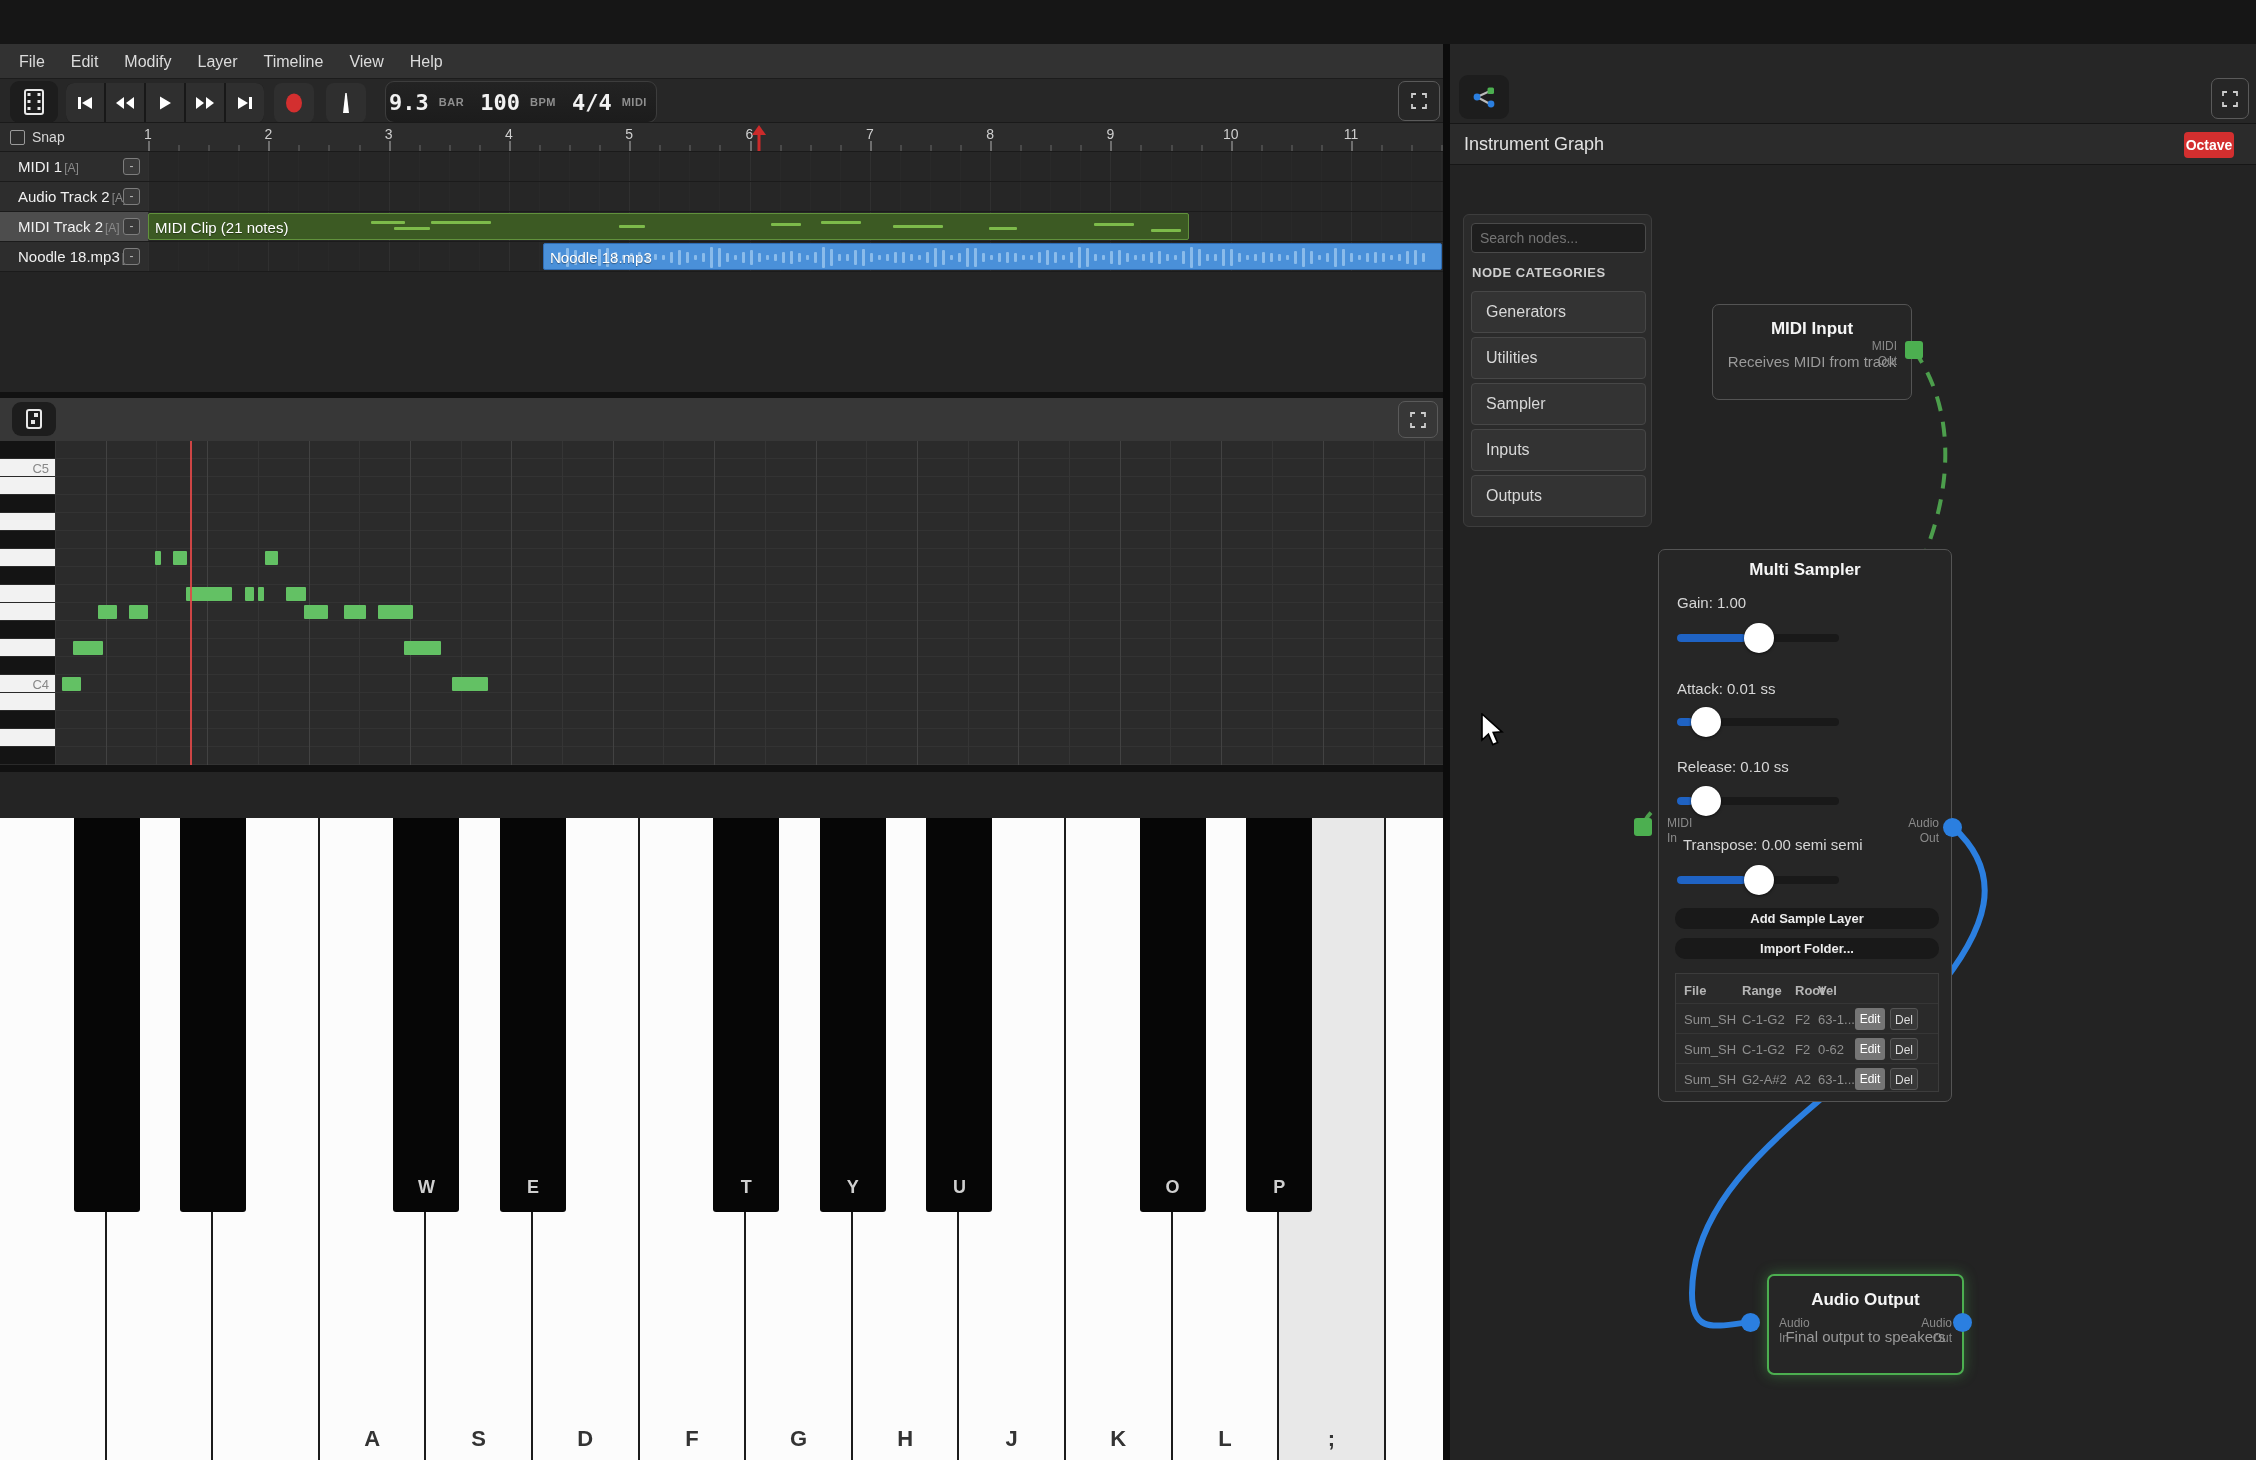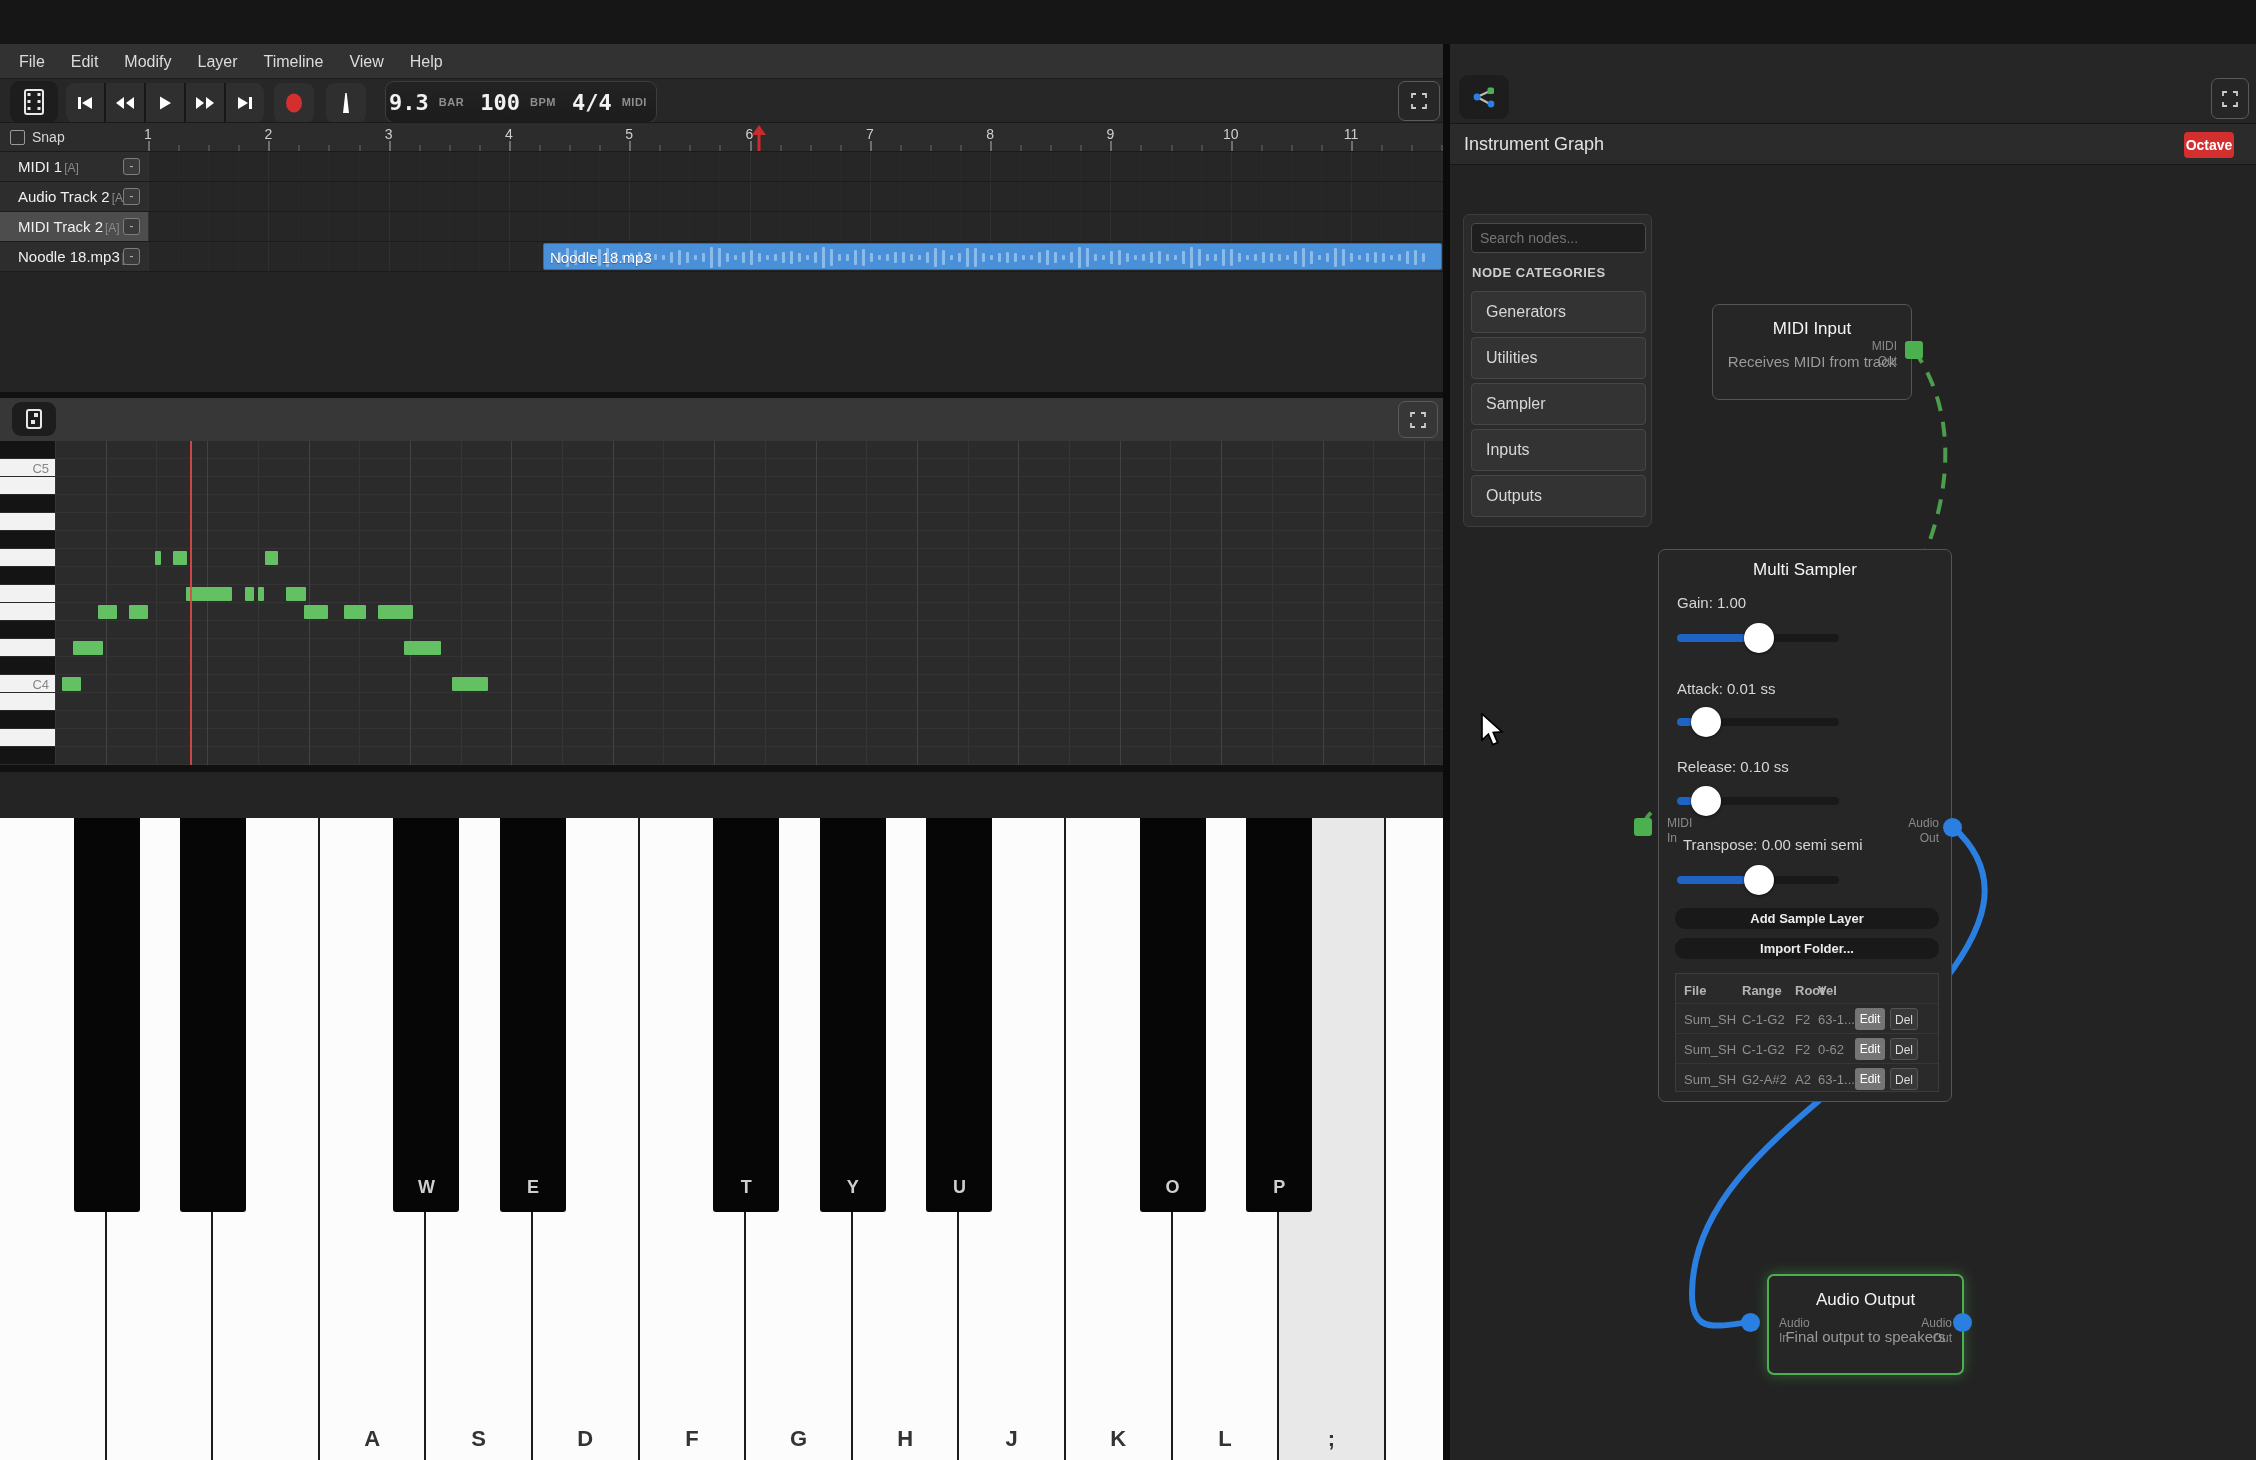--- a/index.html
+++ b/index.html
@@ -83,21 +83,21 @@
   #graph-title { position:absolute; left:14px; top:10px; font-size:18px; color:#e2e2e2; }
   #clear-btn { position:absolute; right:22px; top:8px; width:50px; height:26px; background:#d32f2f; border-radius:4px; color:#fff; font-size:14px; font-weight:bold; text-align:center; line-height:26px; }
   #graph-area { position:absolute; left:0; top:121px; width:806px; height:1295px; background:#232323; }
 
   #node-sidebar { position:absolute; left:13px; top:49px; width:189px; height:313px; background:#2b2b2b; border:1px solid #3d3d3d; border-radius:6px; }
   #search-input { position:absolute; left:7px; top:8px; width:175px; height:30px; background:#1e1e1e; border:1px solid #4a4a4a; border-radius:4px; color:#ccc; font-size:14px; padding:0 8px; font-family:"Liberation Sans",sans-serif; }
   #cat-header { position:absolute; left:8px; top:50px; font-size:13px; font-weight:bold; color:#cfcfcf; letter-spacing:.5px; }
   .cat-btn { position:absolute; left:7px; width:175px; height:42px; background:#333; border:1px solid #474747; border-radius:4px; color:#d8d8d8; font-size:16px; line-height:40px; padding-left:14px; }
 
   .node { position:absolute; background:#262626; border:1px solid #545454; border-radius:7px; }
-  .node-title { position:absolute; left:0; right:0; text-align:center; font-size:17px; font-weight:normal; color:#f5f5f5; }
+  .node-title { position:absolute; left:0; right:0; text-align:center; font-size:17px; font-weight:bold; color:#f5f5f5; }
   .node-desc { position:absolute; left:0; right:0; text-align:center; font-size:15px; color:#9a9a9a; }
   .portlab { position:absolute; font-size:12px; color:#8a8a8a; line-height:15px; }
   .conn-sq { position:absolute; width:18px; height:18px; background:#4caf50; border-radius:3px; }
   .conn-dot { position:absolute; width:19px; height:19px; background:#2b7fe0; border-radius:50%; }
 
   .slider-label { position:absolute; font-size:15px; color:#d6d6d6; }
   .slider { position:absolute; width:162px; height:8px; background:#191919; border-radius:4px; }
   .slider-fill { position:absolute; left:0; top:0; height:8px; background:#1f63c4; border-radius:4px; }
   .slider-thumb { position:absolute; top:-11px; width:30px; height:30px; background:#fff; border-radius:50%; box-shadow:0 1px 3px rgba(0,0,0,.6); }
 
@@ -404,20 +404,33 @@
           <div class="laneline" style="left: 1022.55px; background: rgb(41, 41, 41);"></div>
           <div class="laneline" style="left: 1052.62px; background: rgb(41, 41, 41);"></div>
           <div class="laneline" style="left: 1082.7px; background: rgb(48, 48, 48);"></div>
           <div class="laneline" style="left: 1112.78px; background: rgb(41, 41, 41);"></div>
           <div class="laneline" style="left: 1142.85px; background: rgb(41, 41, 41);"></div>
           <div class="laneline" style="left: 1172.92px; background: rgb(41, 41, 41);"></div>
           <div class="laneline" style="left: 1203px; background: rgb(48, 48, 48);"></div>
           <div class="laneline" style="left: 1233.08px; background: rgb(41, 41, 41);"></div>
           <div class="laneline" style="left: 1263.15px; background: rgb(41, 41, 41);"></div>
           <div class="laneline" style="left: 1293.22px; background: rgb(41, 41, 41);"></div>
+          <div class="clip midi" style="left: 0px; width: 1041px;">
+            <div class="dash" style="left: 222px; top: 7px; width: 34px;"></div>
+            <div class="dash" style="left: 245px; top: 13px; width: 36px;"></div>
+            <div class="dash" style="left: 282px; top: 7px; width: 60px;"></div>
+            <div class="dash" style="left: 470px; top: 11px; width: 26px;"></div>
+            <div class="dash" style="left: 622px; top: 9px; width: 30px;"></div>
+            <div class="dash" style="left: 672px; top: 7px; width: 40px;"></div>
+            <div class="dash" style="left: 744px; top: 11px; width: 50px;"></div>
+            <div class="dash" style="left: 840px; top: 13px; width: 28px;"></div>
+            <div class="dash" style="left: 945px; top: 9px; width: 40px;"></div>
+            <div class="dash" style="left: 1002px; top: 15px; width: 30px;"></div>
+            <div class="clip-label">MIDI Clip (21 notes)</div>
+          </div>
         </div>
         <div class="trow-header selected" style="top: 60px;">
           <div class="tname">MIDI Track 2<span class="ttag">[A]</span></div>
           <div class="mute-btn">-</div>
         </div>
         <div class="lane" style="top: 90px;">
           <div class="laneline" style="left: 0px; background: rgb(48, 48, 48);"></div>
           <div class="laneline" style="left: 30.075px; background: rgb(41, 41, 41);"></div>
           <div class="laneline" style="left: 60.15px; background: rgb(41, 41, 41);"></div>
           <div class="laneline" style="left: 90.225px; background: rgb(41, 41, 41);"></div>

